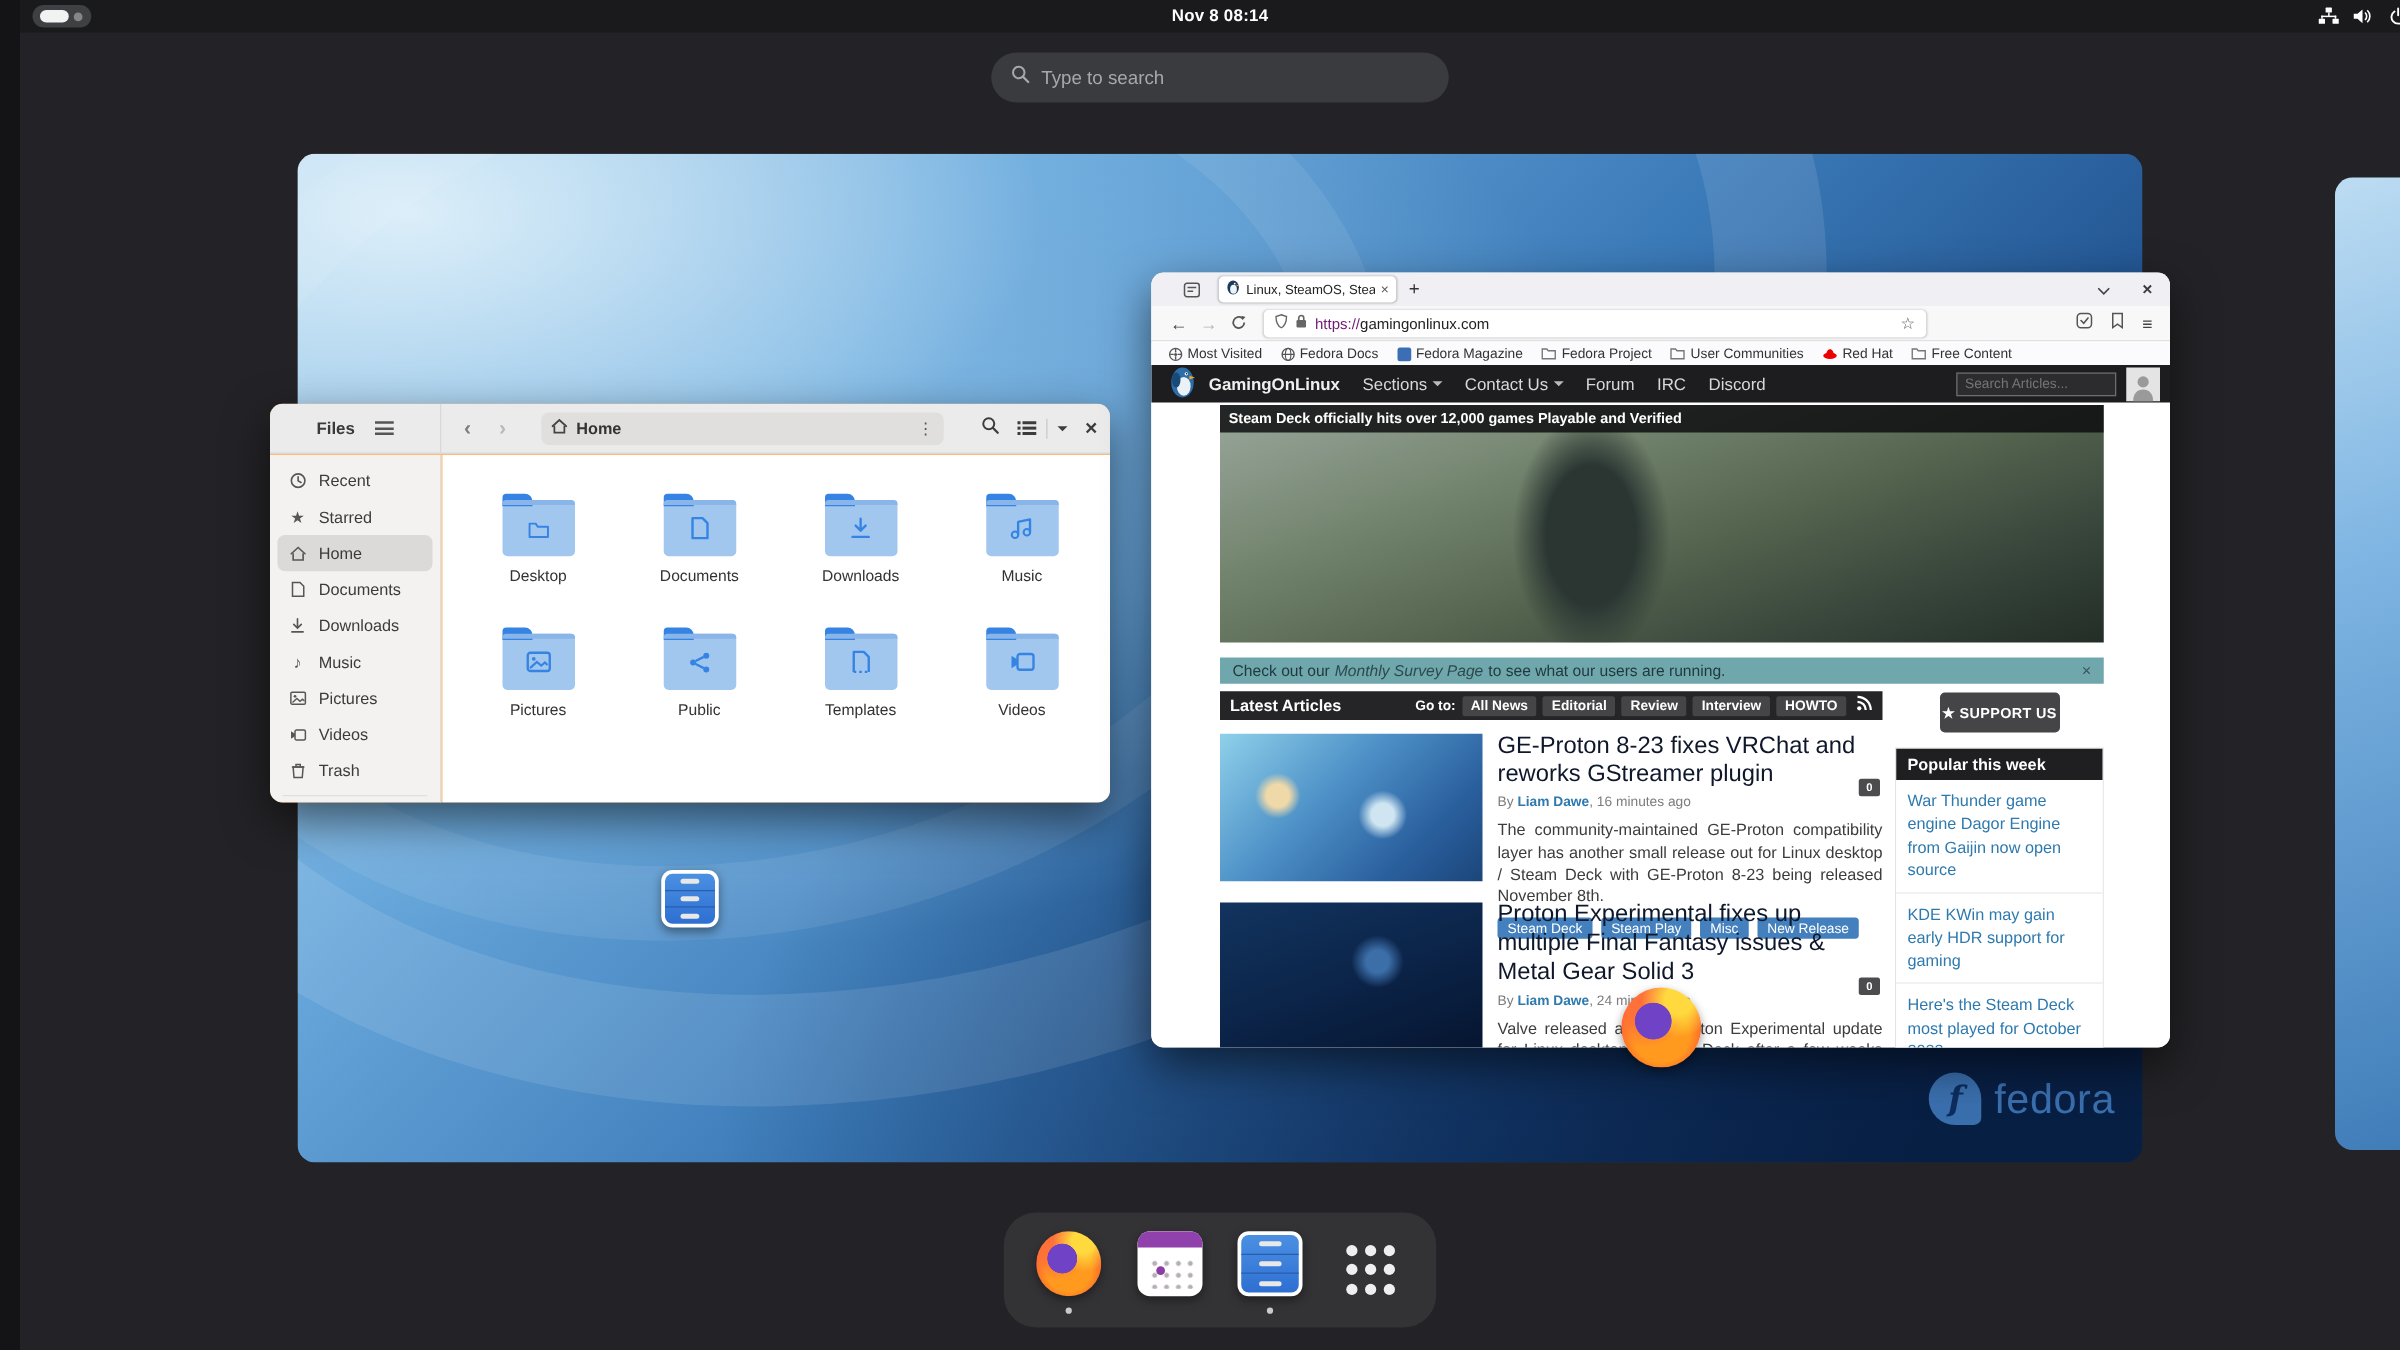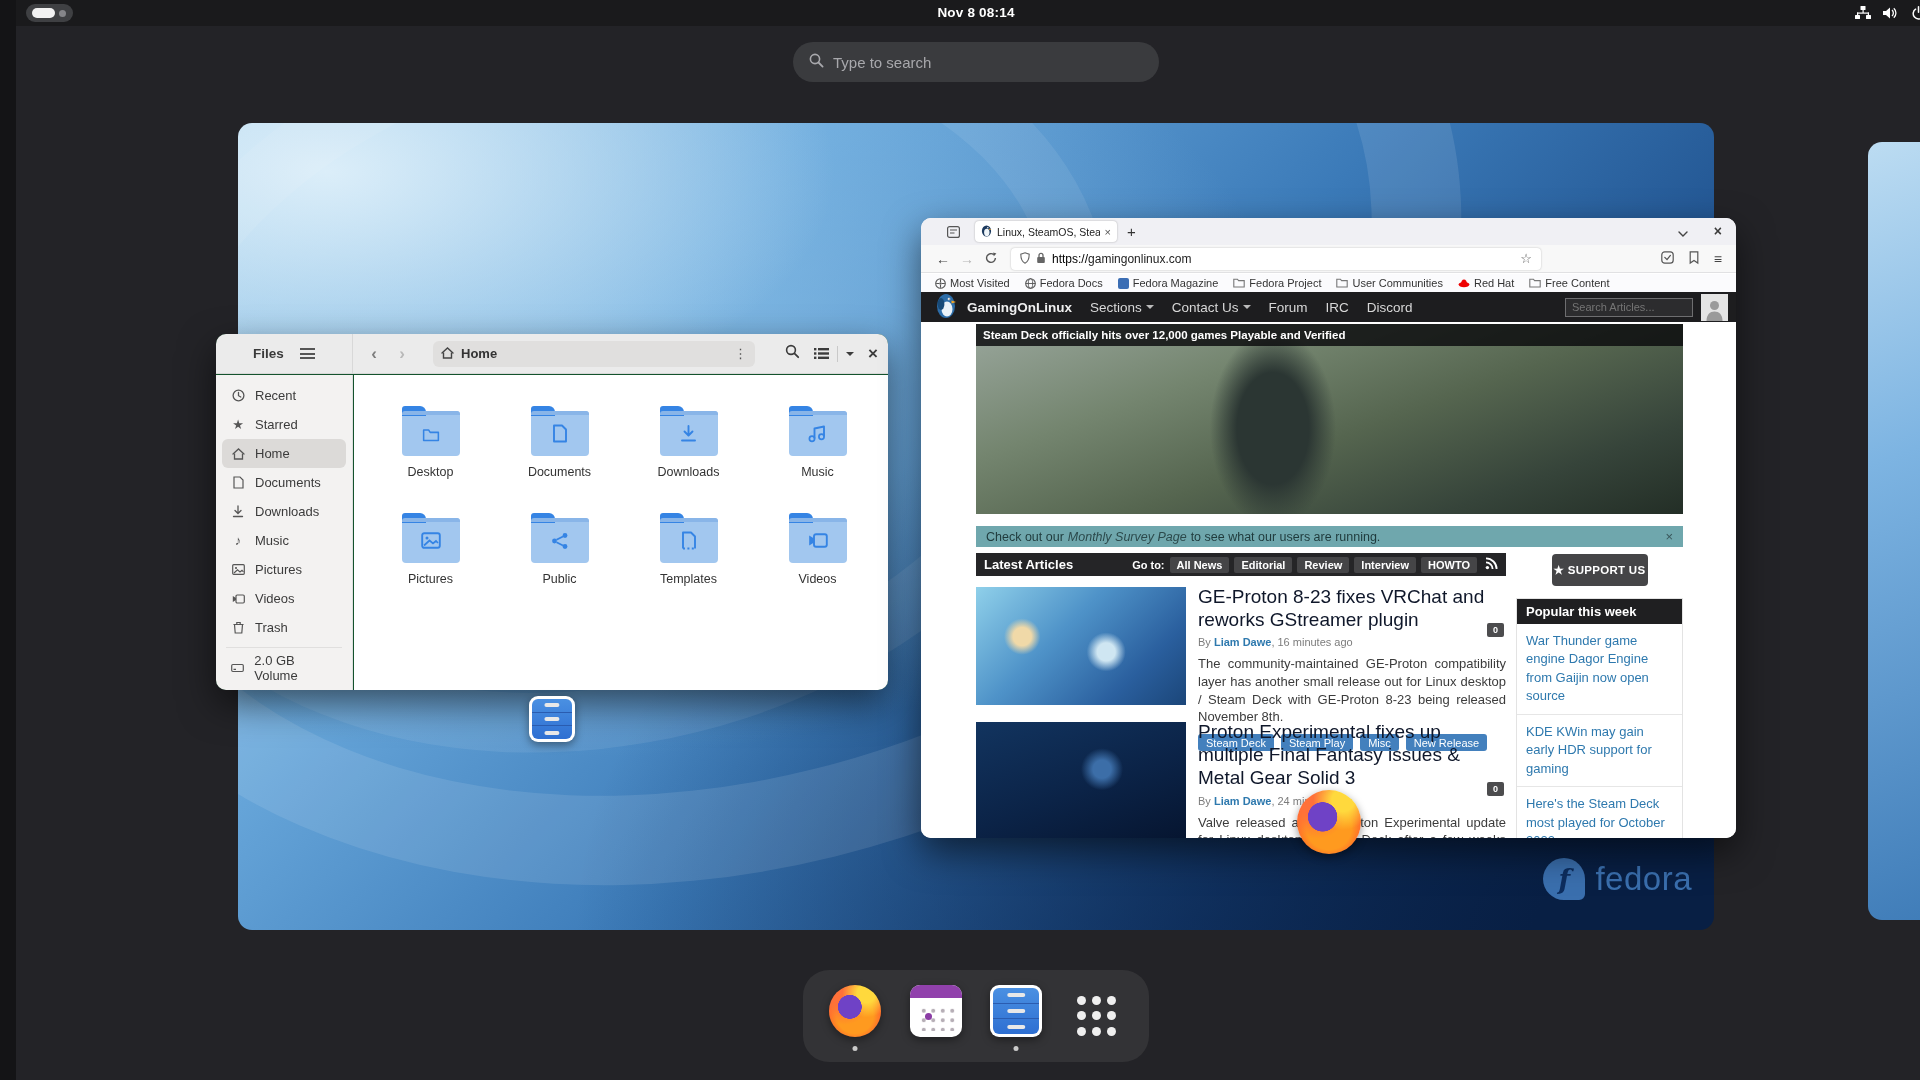--- a/index.html
+++ b/index.html
@@ -44,21 +44,21 @@
   #fedora-mark { position:absolute; right:22px; bottom:30px; display:flex; align-items:center; gap:10px; }
   #fedora-bubble { width:42px; height:42px; background:#3a6fae; border-radius:50% 50% 14% 50%;
       display:flex; align-items:center; justify-content:center;
       color:#0d2d5e; font-size:27px; font-weight:bold; font-style:italic; font-family:"DejaVu Serif", serif; }
   #fedora-word { color:#3a6fae; font-size:33px; letter-spacing:.5px; }
 
   
   .window { position:absolute; border-radius:10px; box-shadow:0 14px 36px rgba(0,0,0,.55); }
 
   
-  #files-win { left:200px; top:334px; width:672px; height:356px; background:#14532d; overflow:hidden; }
+  #files-win { left:200px; top:323px; width:672px; height:319px; background:#fdba74; overflow:hidden; }
   #files-header { position:absolute; left:0; top:0; width:100%; height:40px; background:#ebebeb; border-bottom:1px solid #d8d8d8; display:flex; }
   #files-header-side { width:137px; border-right:1px solid #d8d8d8; display:flex; align-items:center; justify-content:center; gap:16px; }
   #files-title { font-size:13.5px; font-weight:bold; color:#3a3a3a; }
   .hamburger { width:15px; height:11px; border-top:2px solid #555; border-bottom:2px solid #555; position:relative; }
   .hamburger:after { content:""; position:absolute; left:0; top:2.5px; width:100%; height:2px; background:#555; }
   #files-header-main { flex:1; display:flex; align-items:center; padding:0 10px; gap:6px; }
   .navchev { color:#7d7d7d; font-size:17px; width:22px; text-align:center; font-weight:bold; }
   .navchev.fwd { color:#b9b9b9; }
   #files-pathbar { margin-left:14px; width:322px; height:26px; background:#e0dfde; border-radius:6px;
       display:flex; align-items:center; padding:0 8px; gap:7px; }
@@ -113,21 +113,21 @@
   #ff-newtab { margin-left:10px; color:#333; font-size:15px; }
   #ff-tab-right { margin-left:auto; display:flex; align-items:center; gap:26px; margin-right:14px; }
 
   #ff-navbar { position:absolute; left:0; top:27px; width:100%; height:28px; background:#f8f8f8; border-bottom:1px solid #e1e1e3;
       display:flex; align-items:center; padding:0 10px; }
   .ff-arrow { width:24px; text-align:center; font-size:14px; color:#444; }
   .ff-arrow.dim { color:#b5b5b5; }
   #ff-urlbar { margin-left:8px; width:530px; height:22px; background:#fff; border-radius:4px; box-shadow:0 0 2px rgba(0,0,0,.25);
       display:flex; align-items:center; gap:6px; padding:0 9px; }
   #ff-url { flex:1; font-size:12px; color:#222; }
-  #ff-url .scheme { color:#000000; }
+  #ff-url .scheme { color:#701a75; }
   #ff-nav-right { margin-left:auto; display:flex; align-items:center; gap:15px; margin-right:4px; }
   .ff-star { color:#5b5b5b; font-size:13px; }
   .ff-ham { color:#444; font-size:14px; font-weight:bold; }
 
   #ff-bookmarks { position:absolute; left:0; top:56px; width:100%; height:18px; background:#fbfbfd; display:flex; align-items:center;
       gap:15px; padding-left:14px; font-size:11px; color:#333; }
   .bm { display:flex; align-items:center; gap:4px; }
 
   #site { position:absolute; left:0; top:74px; width:100%; bottom:0; background:#fff; }
   #site-nav { position:absolute; left:0; top:0; width:100%; height:30px; background:#1d1d1f; display:flex; align-items:center;

